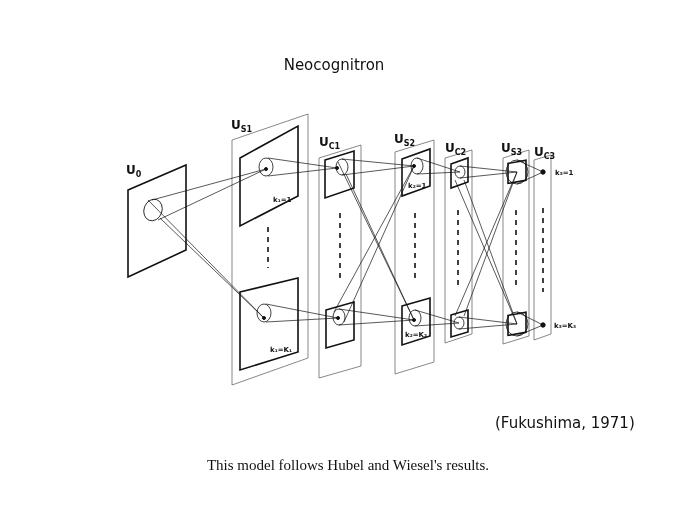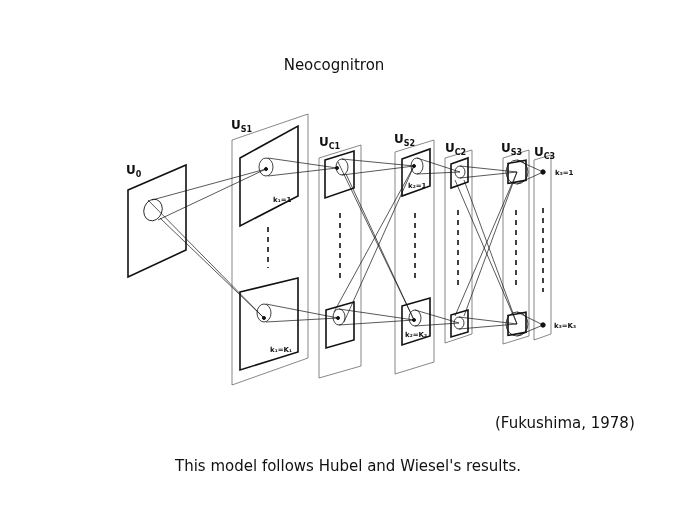--- a/index.html
+++ b/index.html
@@ -2,21 +2,21 @@
 <html><head>
 <meta charset="utf-8">
 <style>
   html, body { margin:0; padding:0; background:#ffffff; }
   body { width:696px; height:512px; position:relative; overflow:hidden;
          font-family:"DejaVu Sans", sans-serif; color:#111; }
   .title { position:absolute; left:0; width:668px; top:56px; text-align:center;
            font-size:15px; }
   .citation { position:absolute; left:495px; top:414px; font-size:15px; }
   .caption { position:absolute; left:0; width:696px; top:457px; text-align:center;
-             font-size:15px; }
+             font-size:15px;font-family:Liberation Serif, serif; }
   svg { position:absolute; left:0; top:0; }
   .lbl { font-family:"DejaVu Sans", sans-serif; font-size:12px; font-weight:bold; fill:#111; }
   .sub { font-size:8px; }
   .klbl { font-family:"DejaVu Sans", sans-serif; font-size:7px; font-weight:bold; fill:#111; }
 </style>
 </head>
 <body>
 
 <div class="title">Neocognitron</div>
 
@@ -135,14 +135,14 @@
   <text class="lbl" x="534" y="156">U<tspan class="sub" dy="3">C3</tspan></text>
 
   <text class="klbl" x="273" y="202">k₁=1</text>
   <text class="klbl" x="270" y="352">k₁=K₁</text>
   <text class="klbl" x="408" y="188">k₂=1</text>
   <text class="klbl" x="405" y="337">k₂=K₂</text>
   <text class="klbl" x="555" y="175">k₃=1</text>
   <text class="klbl" x="554" y="328">k₃=K₃</text>
 </svg>
 
-<div class="citation">(Fukushima, 1978)</div>
+<div class="citation">(Fukushima, 1971)</div>
 <div class="caption">This model follows Hubel and Wiesel's results.</div>
 
 </body></html>

